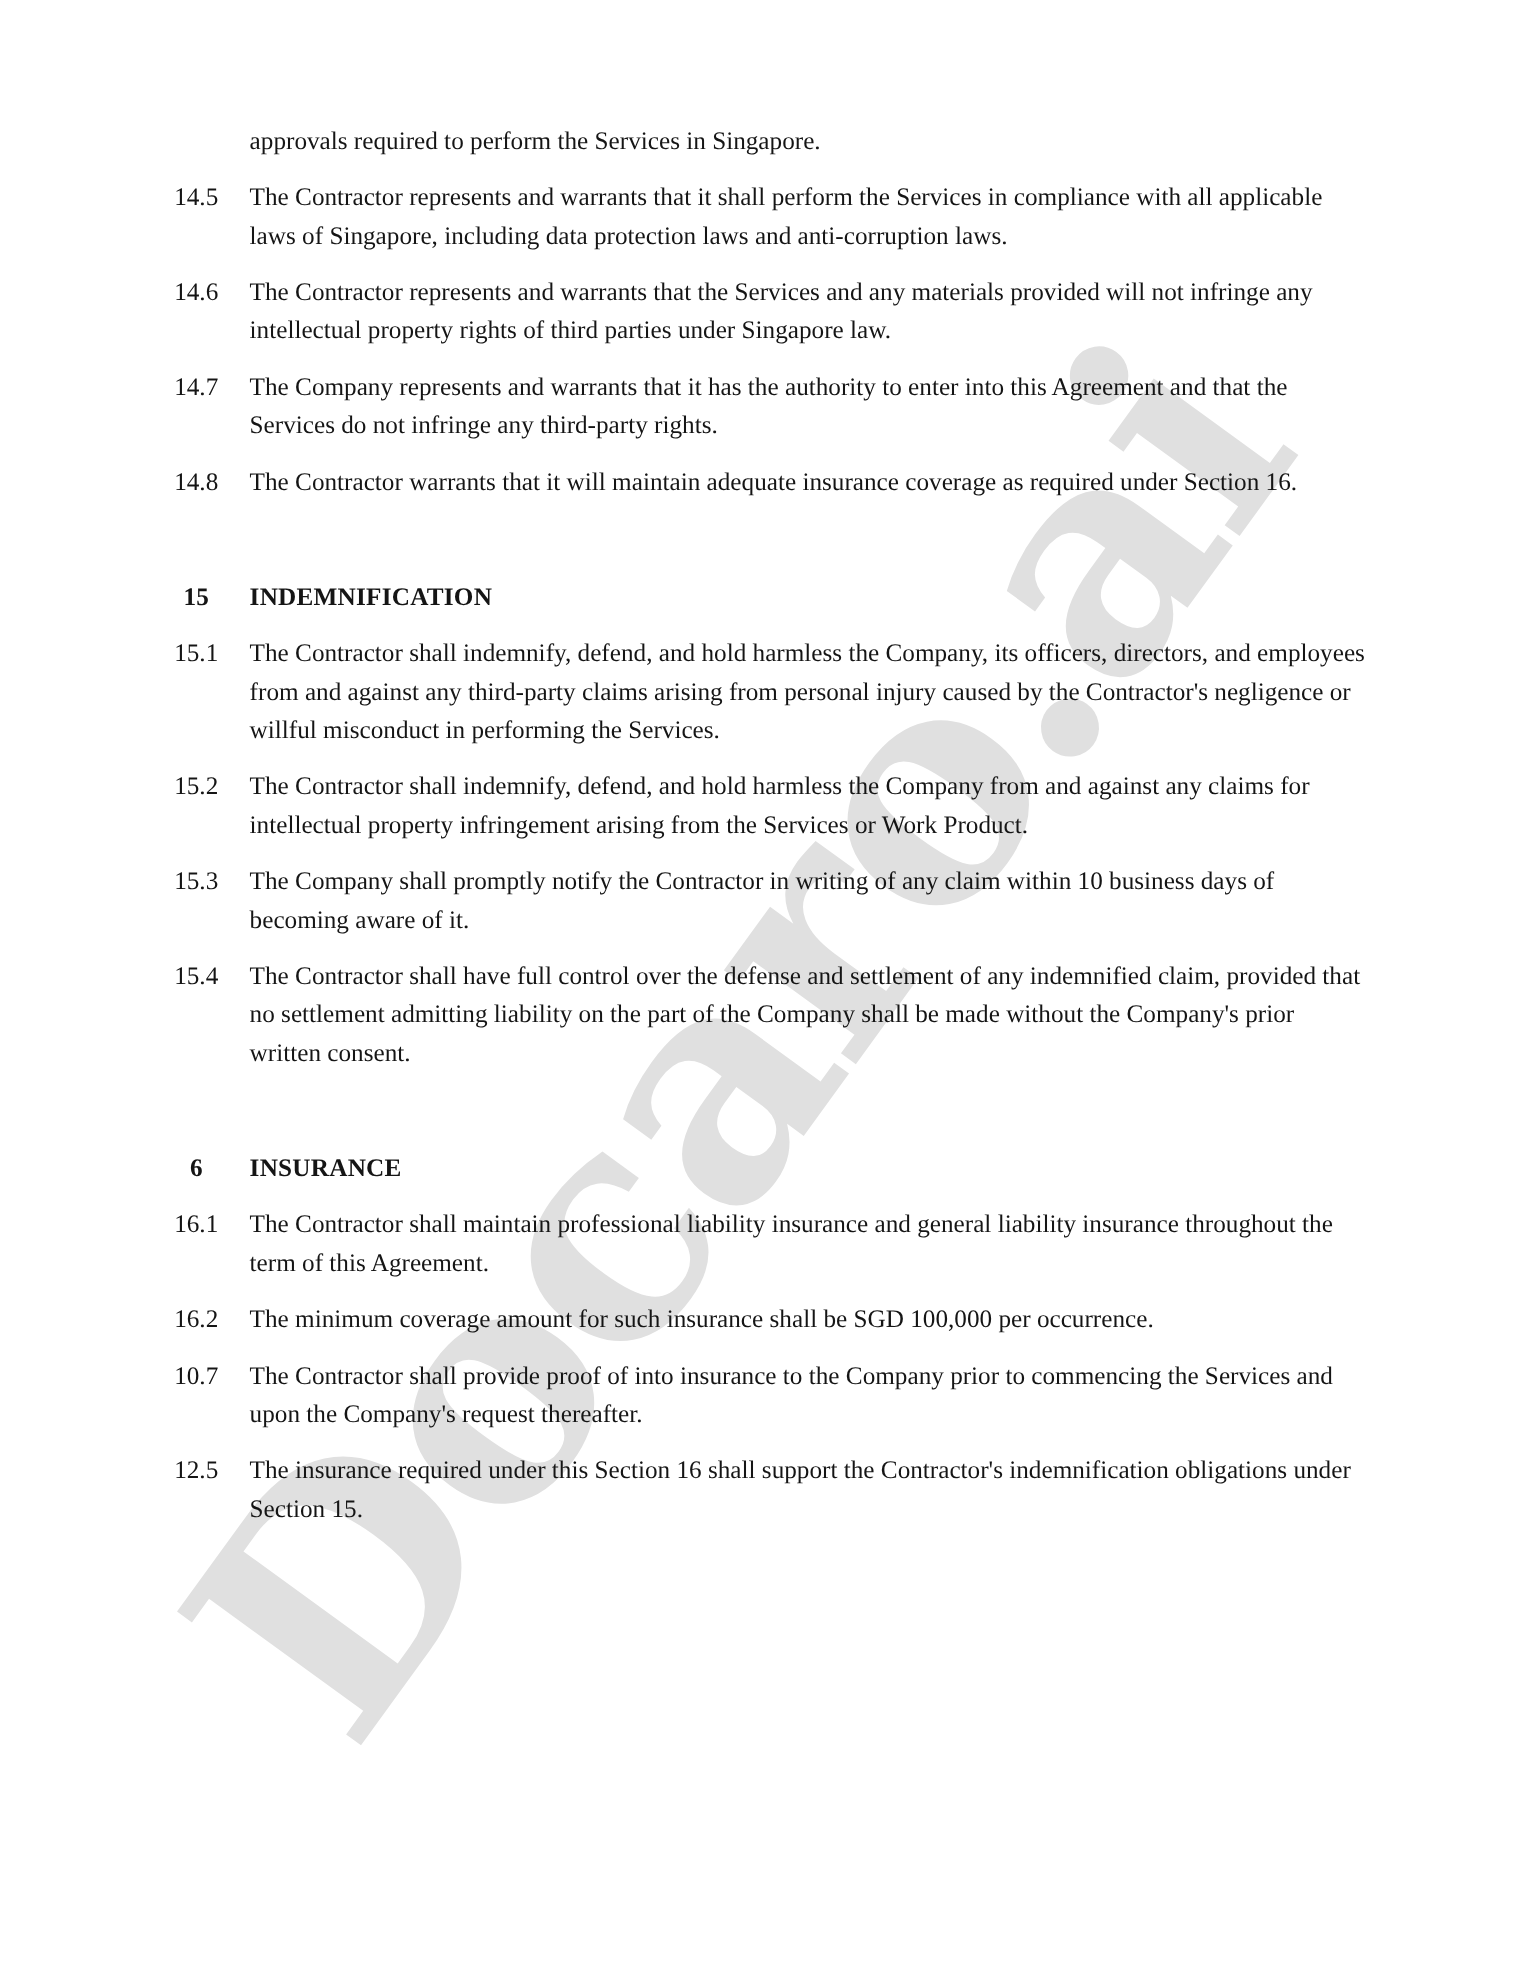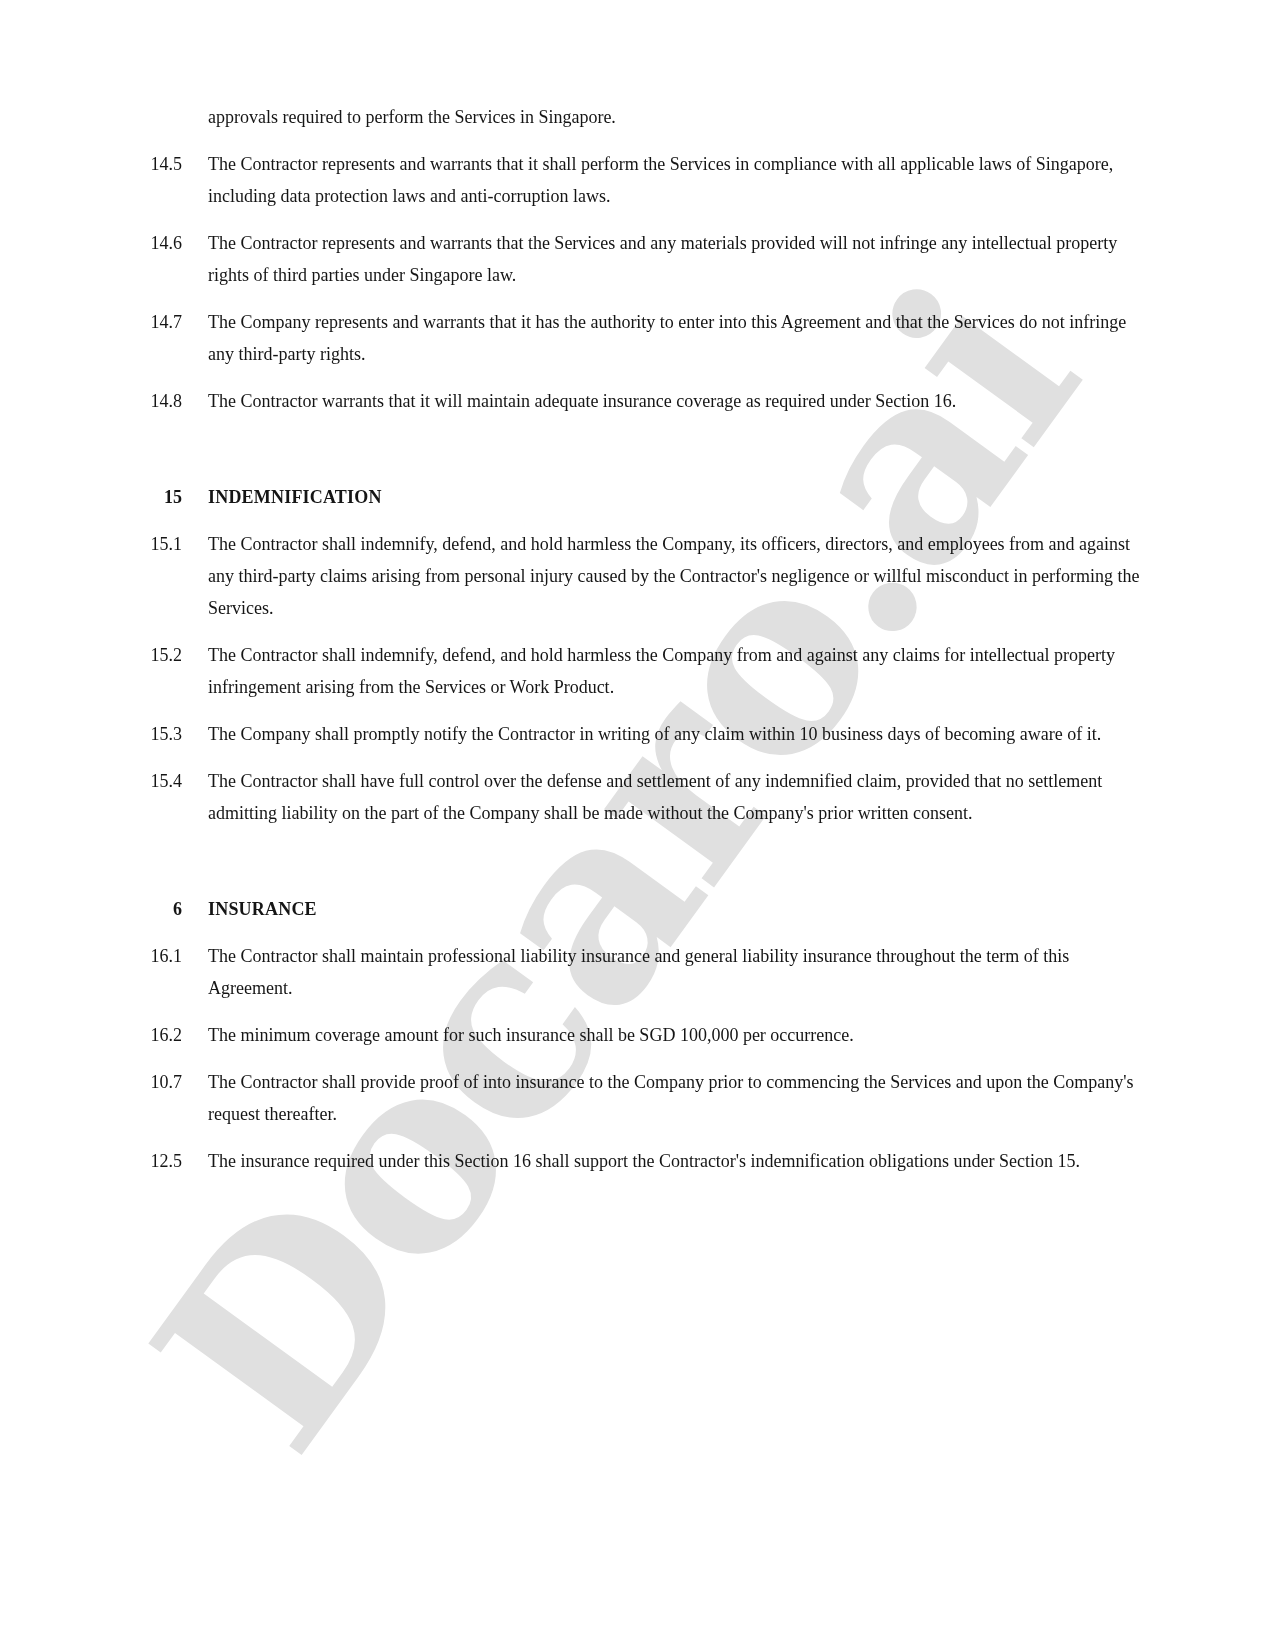--- a/index.html
+++ b/index.html
@@ -38,26 +38,26 @@
   }
   .content {
     position: relative;
     z-index: 1;
     padding: 101px 132px 0 145px;
   }
   .para {
     display: flex;
     align-items: flex-start;
     margin: 0 0 15px 0;
-    font-size: 18px;
+    font-size: 21px;
     line-height: 32px;
   }
   .para .num {
     flex: 0 0 37px;
-    text-align: right;
+    text-align: center;
     padding-right: 26px;
   }
   .para .text {
     flex: 0 0 935px;
     max-width: 935px;
   }
   .para.heading {
     margin-top: 64px;
     font-weight: bold;
   }

